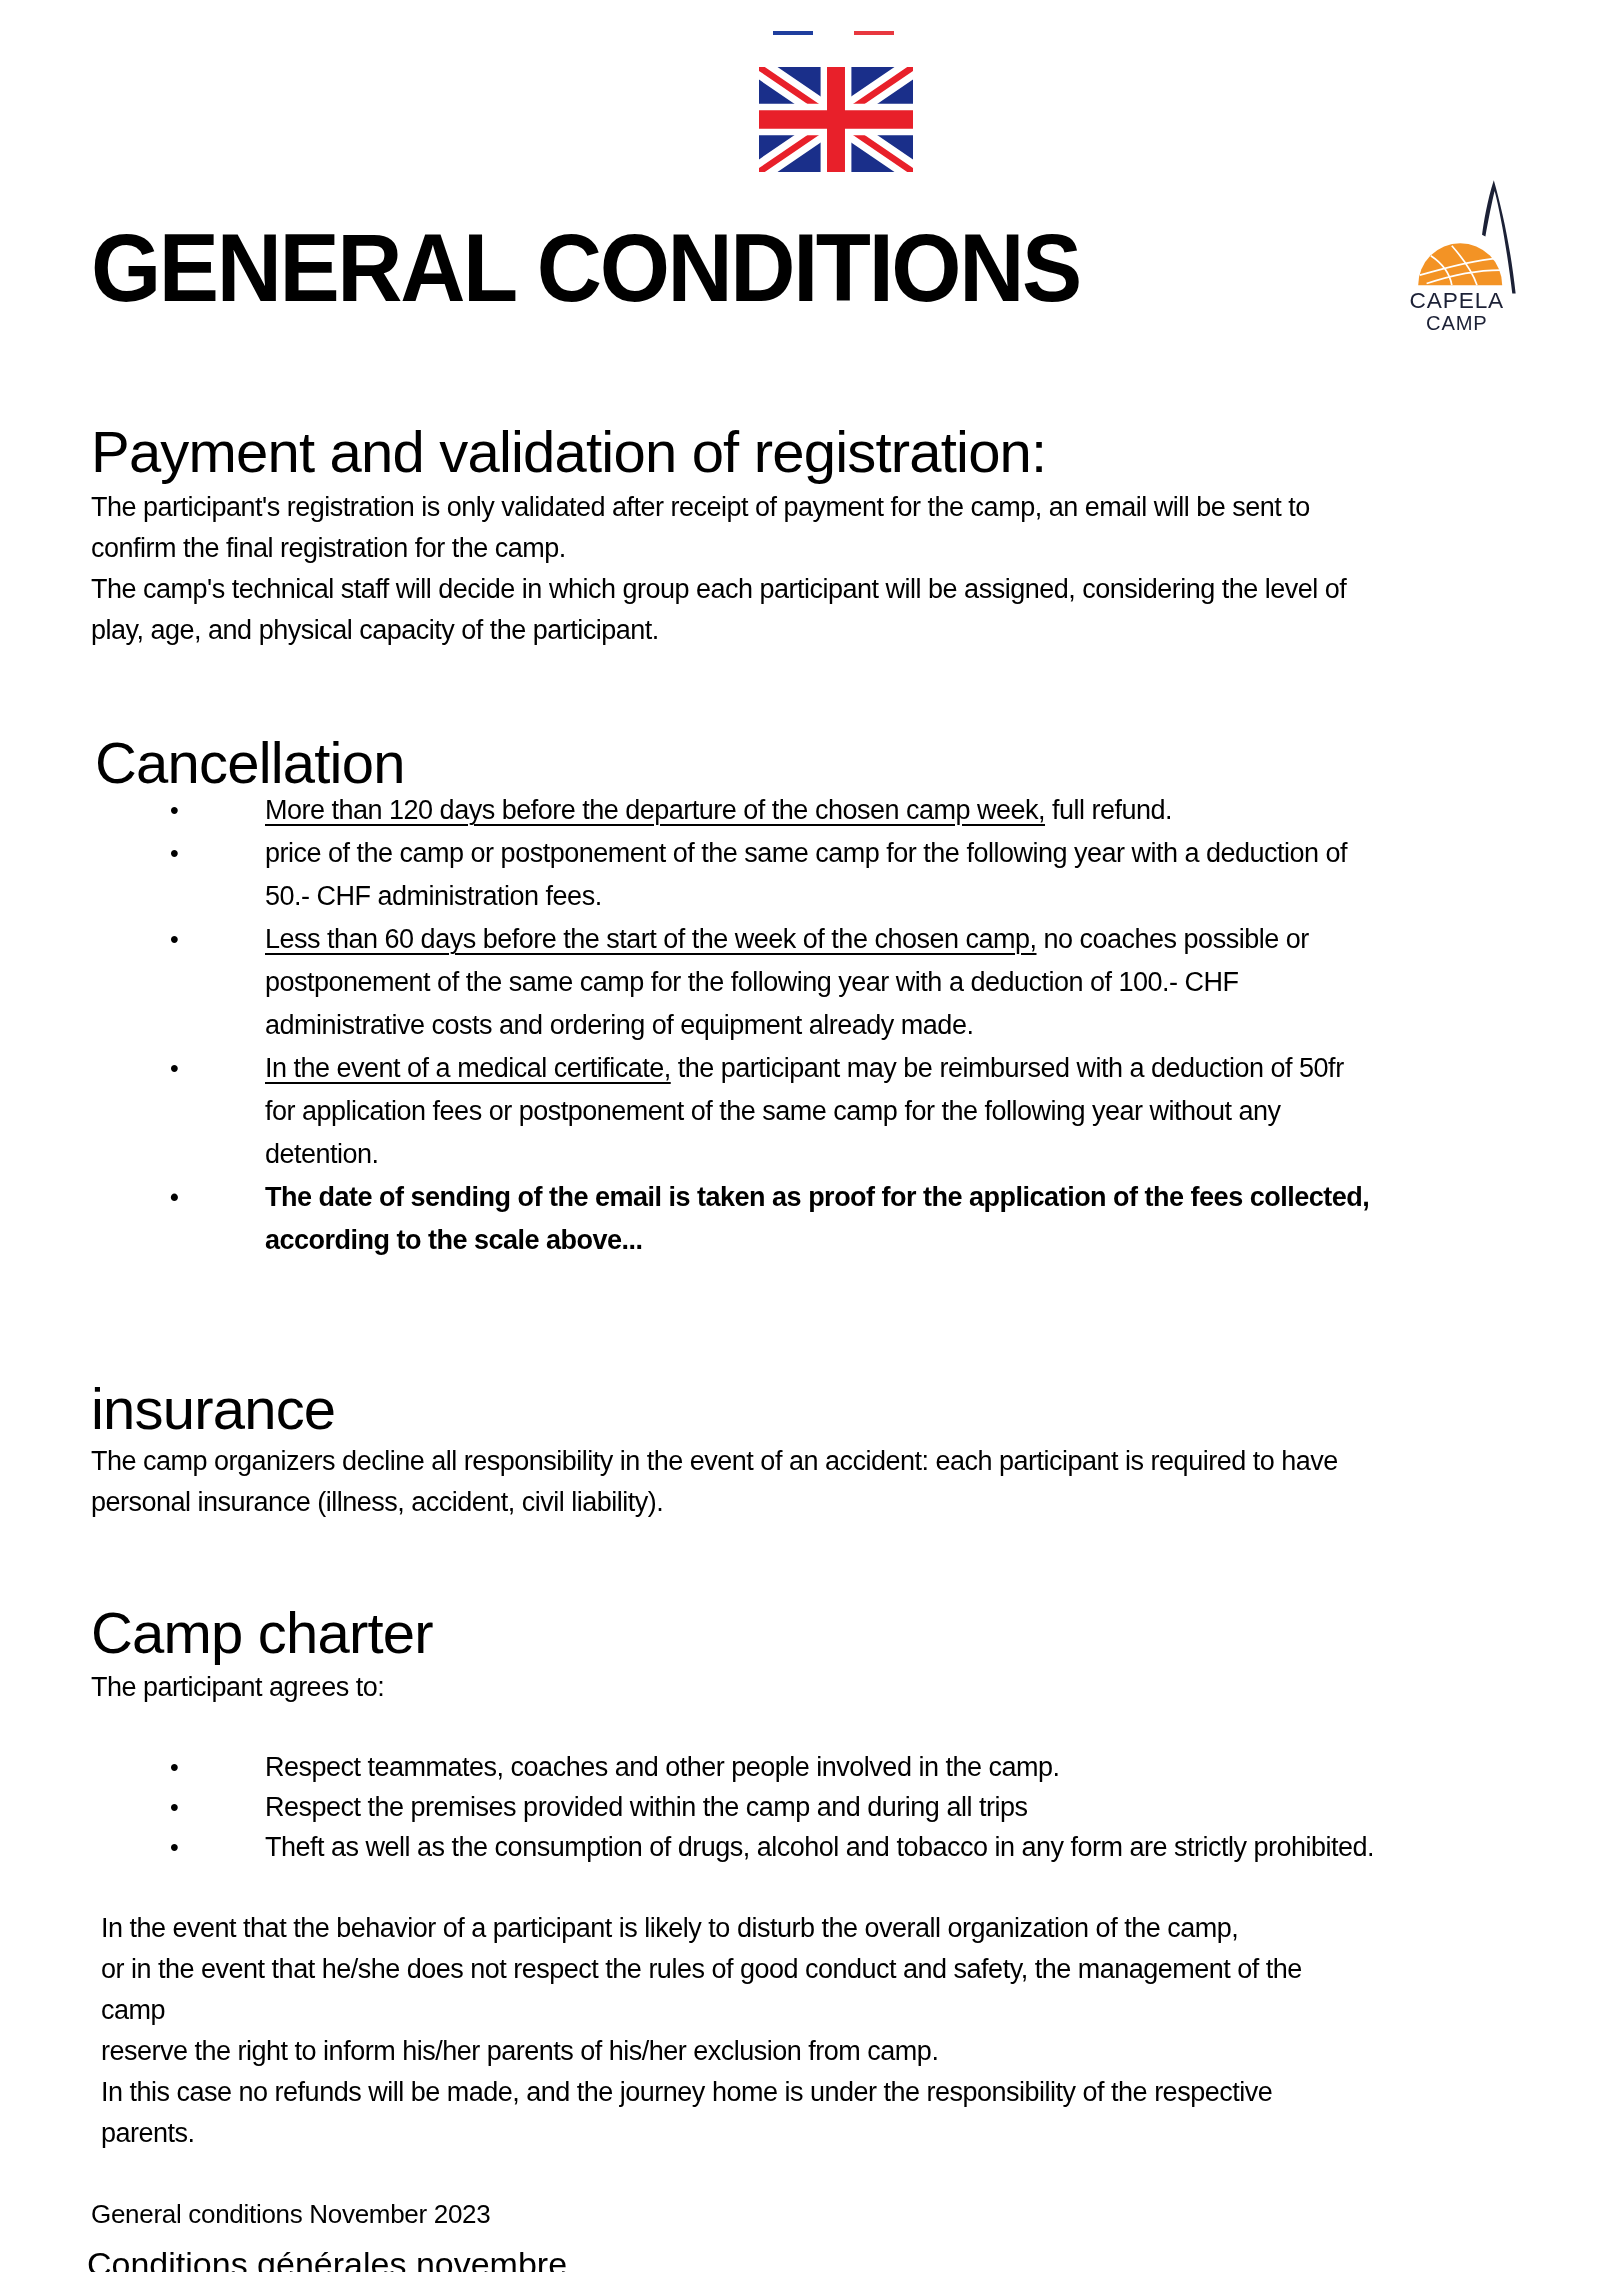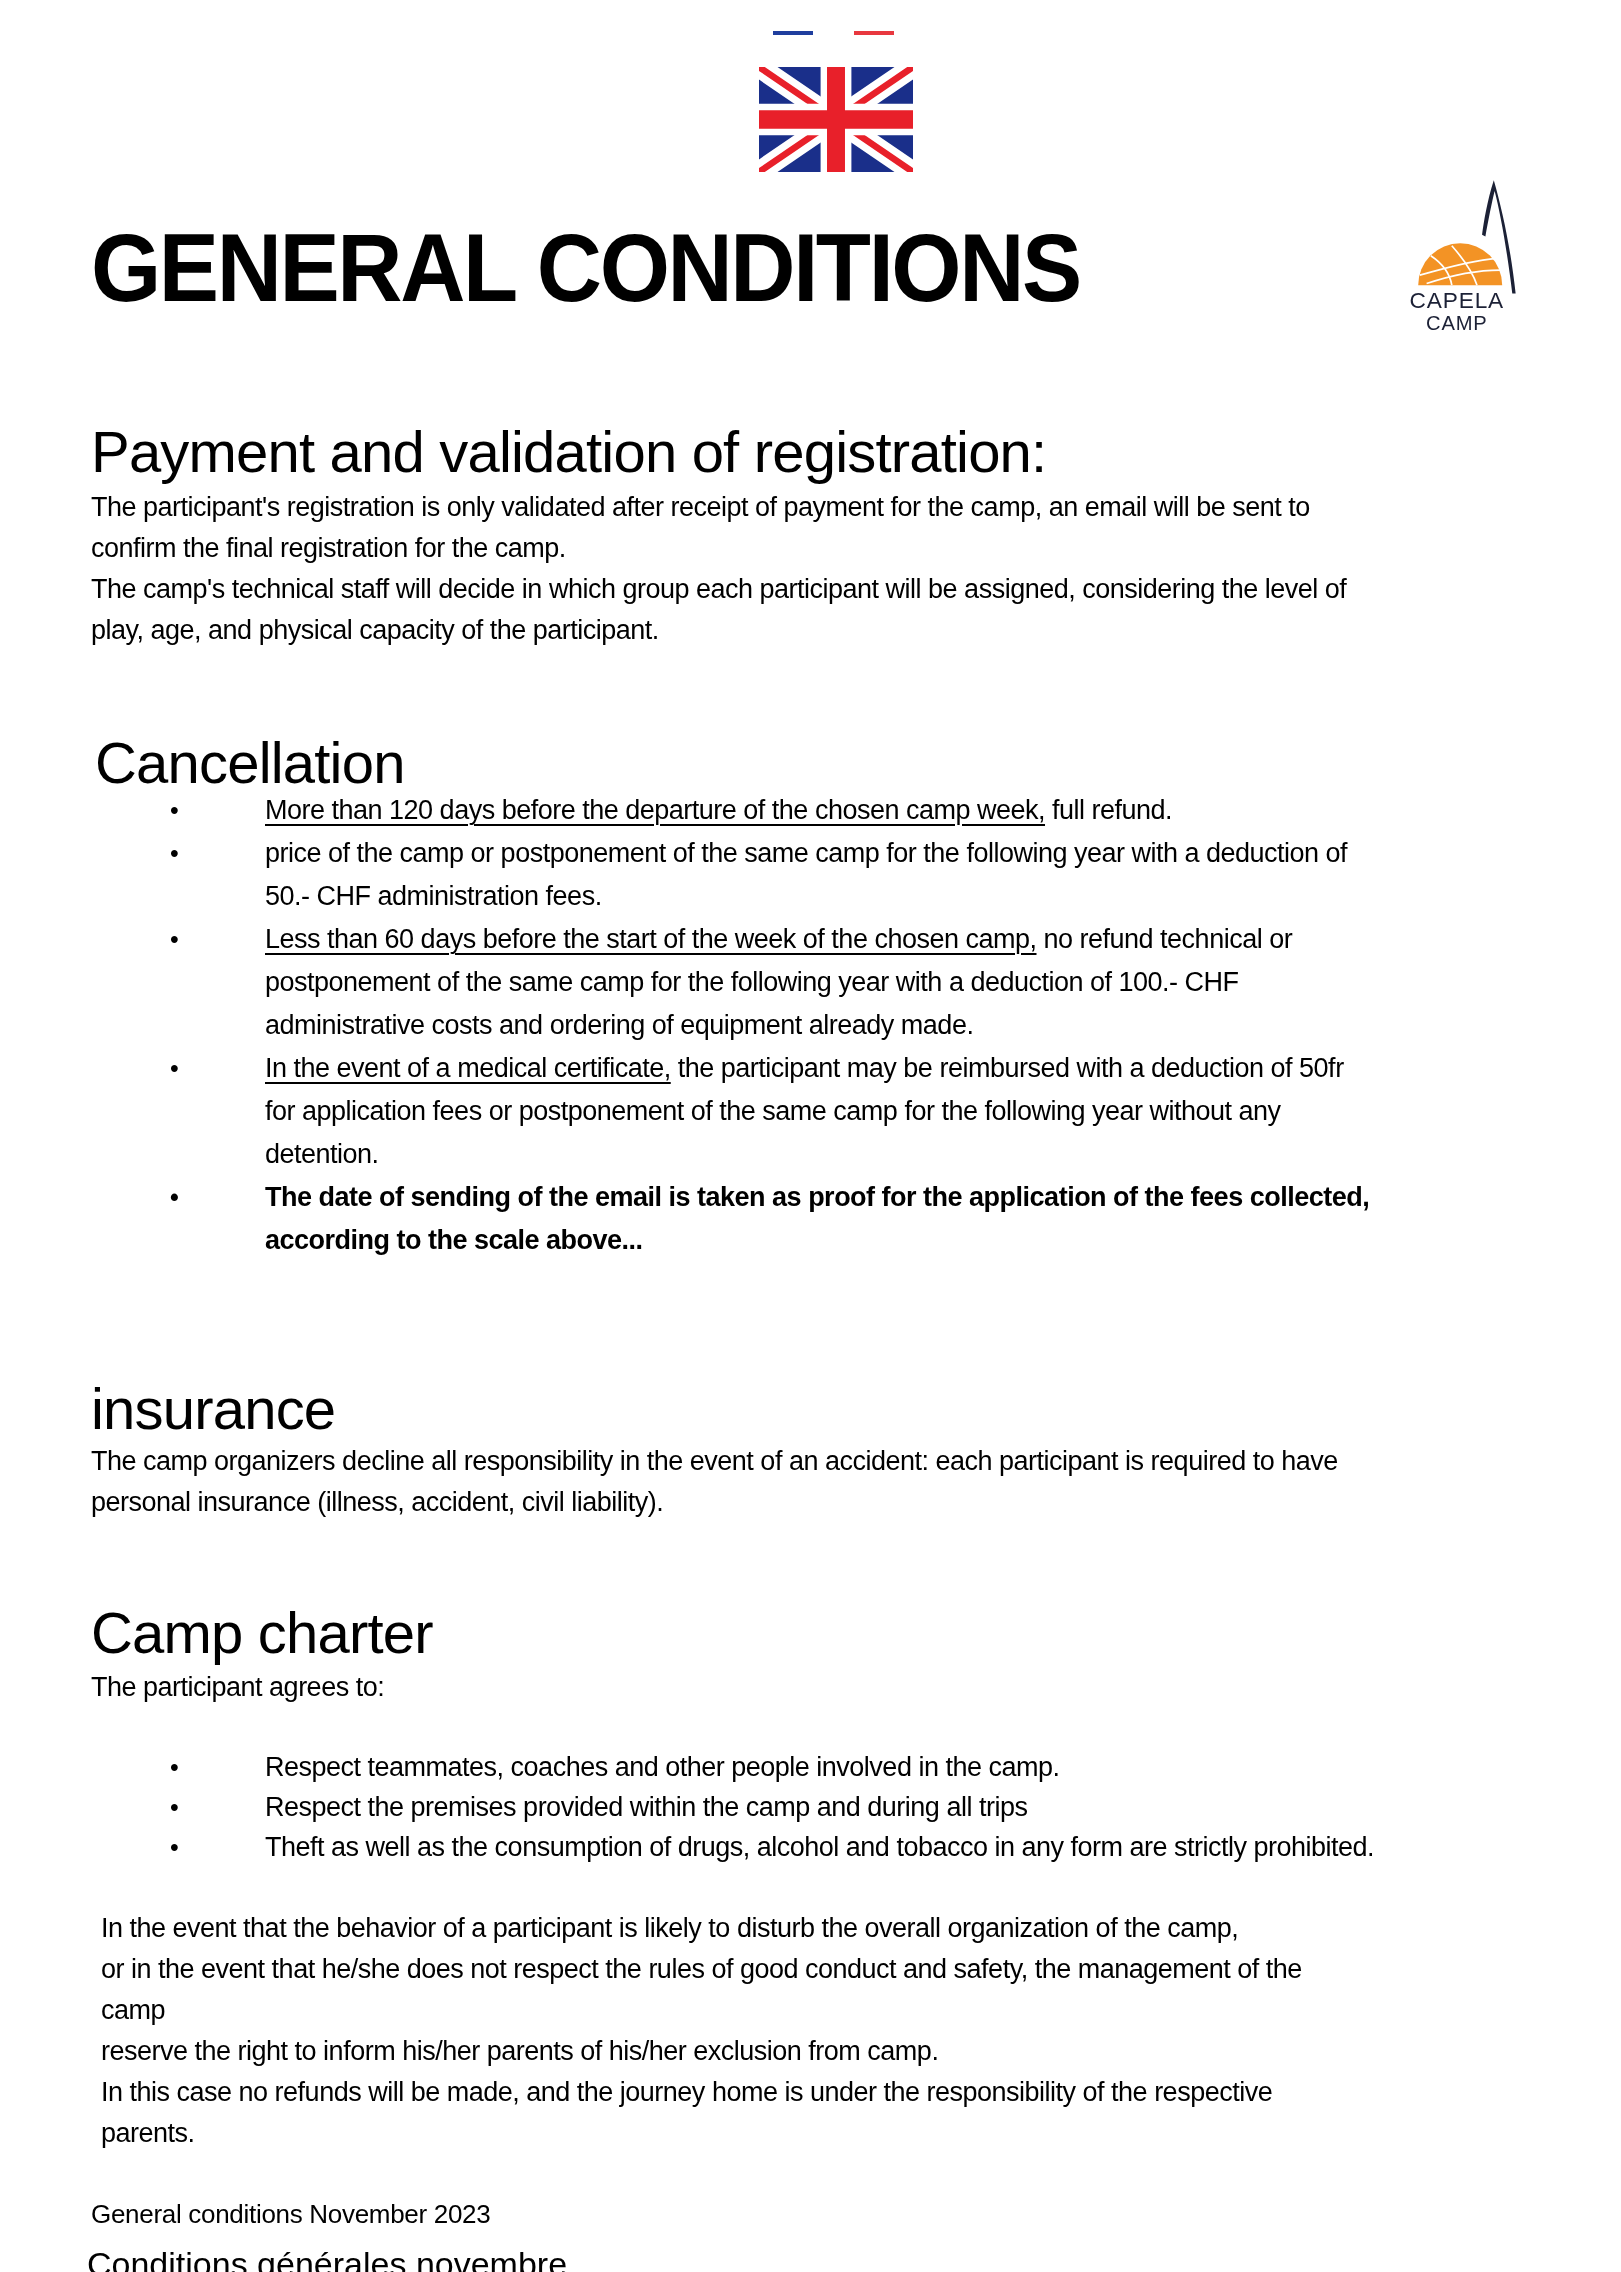--- a/index.html
+++ b/index.html
@@ -88,21 +88,21 @@
       <span class="bullet">•</span>
       <span class="line"><span class="u">More than 120 days before the departure of the chosen camp week,</span><span> full refund.</span></span>
     </li>
     <li class="bullet-item">
       <span class="bullet">•</span>
       <span class="line">price of the camp or postponement of the same camp for the following year with a deduction of</span>
       <span class="line">50.- CHF administration fees.</span>
     </li>
     <li class="bullet-item">
       <span class="bullet">•</span>
-      <span class="line"><span class="u">Less than 60 days before the start of the week of the chosen camp,</span><span> no refund technical or</span></span>
+      <span class="line"><span class="u">Less than 60 days before the start of the week of the chosen camp,</span><span> no coaches possible or</span></span>
       <span class="line">postponement of the same camp for the following year with a deduction of 100.- CHF</span>
       <span class="line">administrative costs and ordering of equipment already made.</span>
     </li>
     <li class="bullet-item">
       <span class="bullet">•</span>
       <span class="line"><span class="u">In the event of a medical certificate,</span><span> the participant may be reimbursed with a deduction of 50fr</span></span>
       <span class="line">for application fees or postponement of the same camp for the following year without any</span>
       <span class="line">detention.</span>
     </li>
     <li class="bullet-item b">

